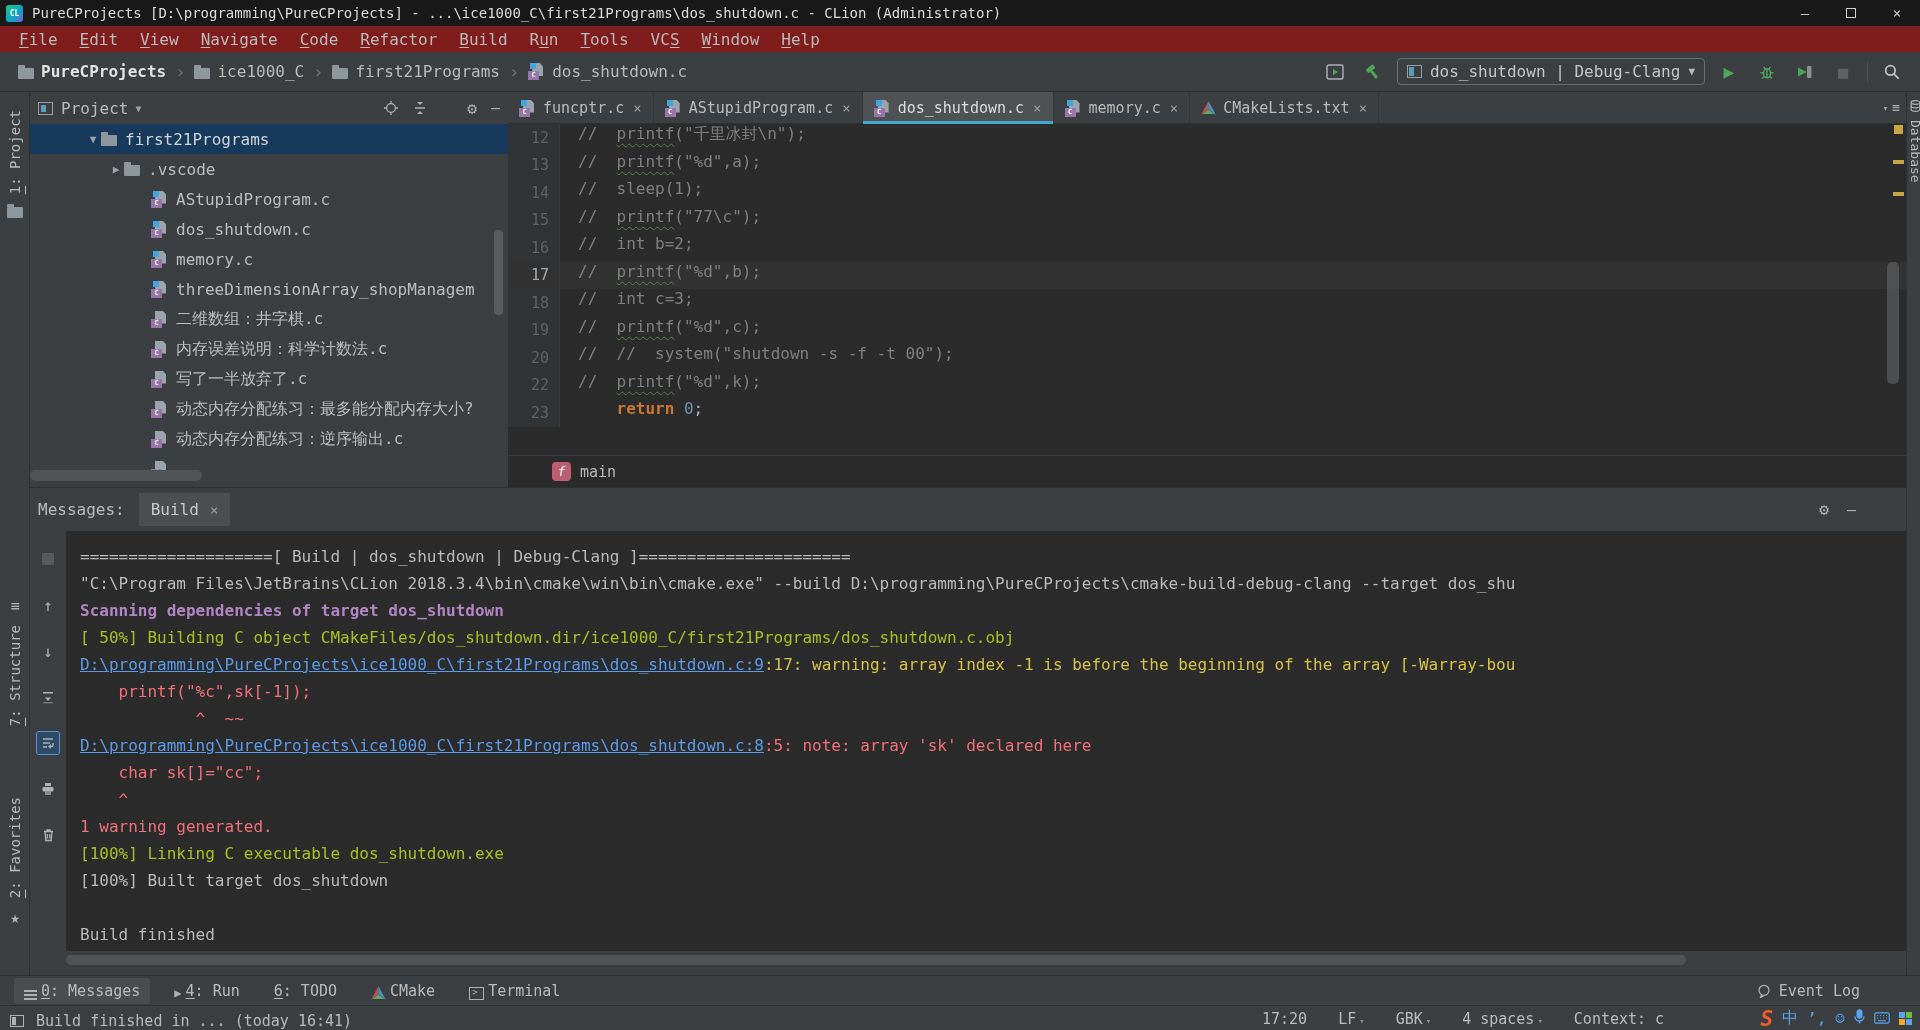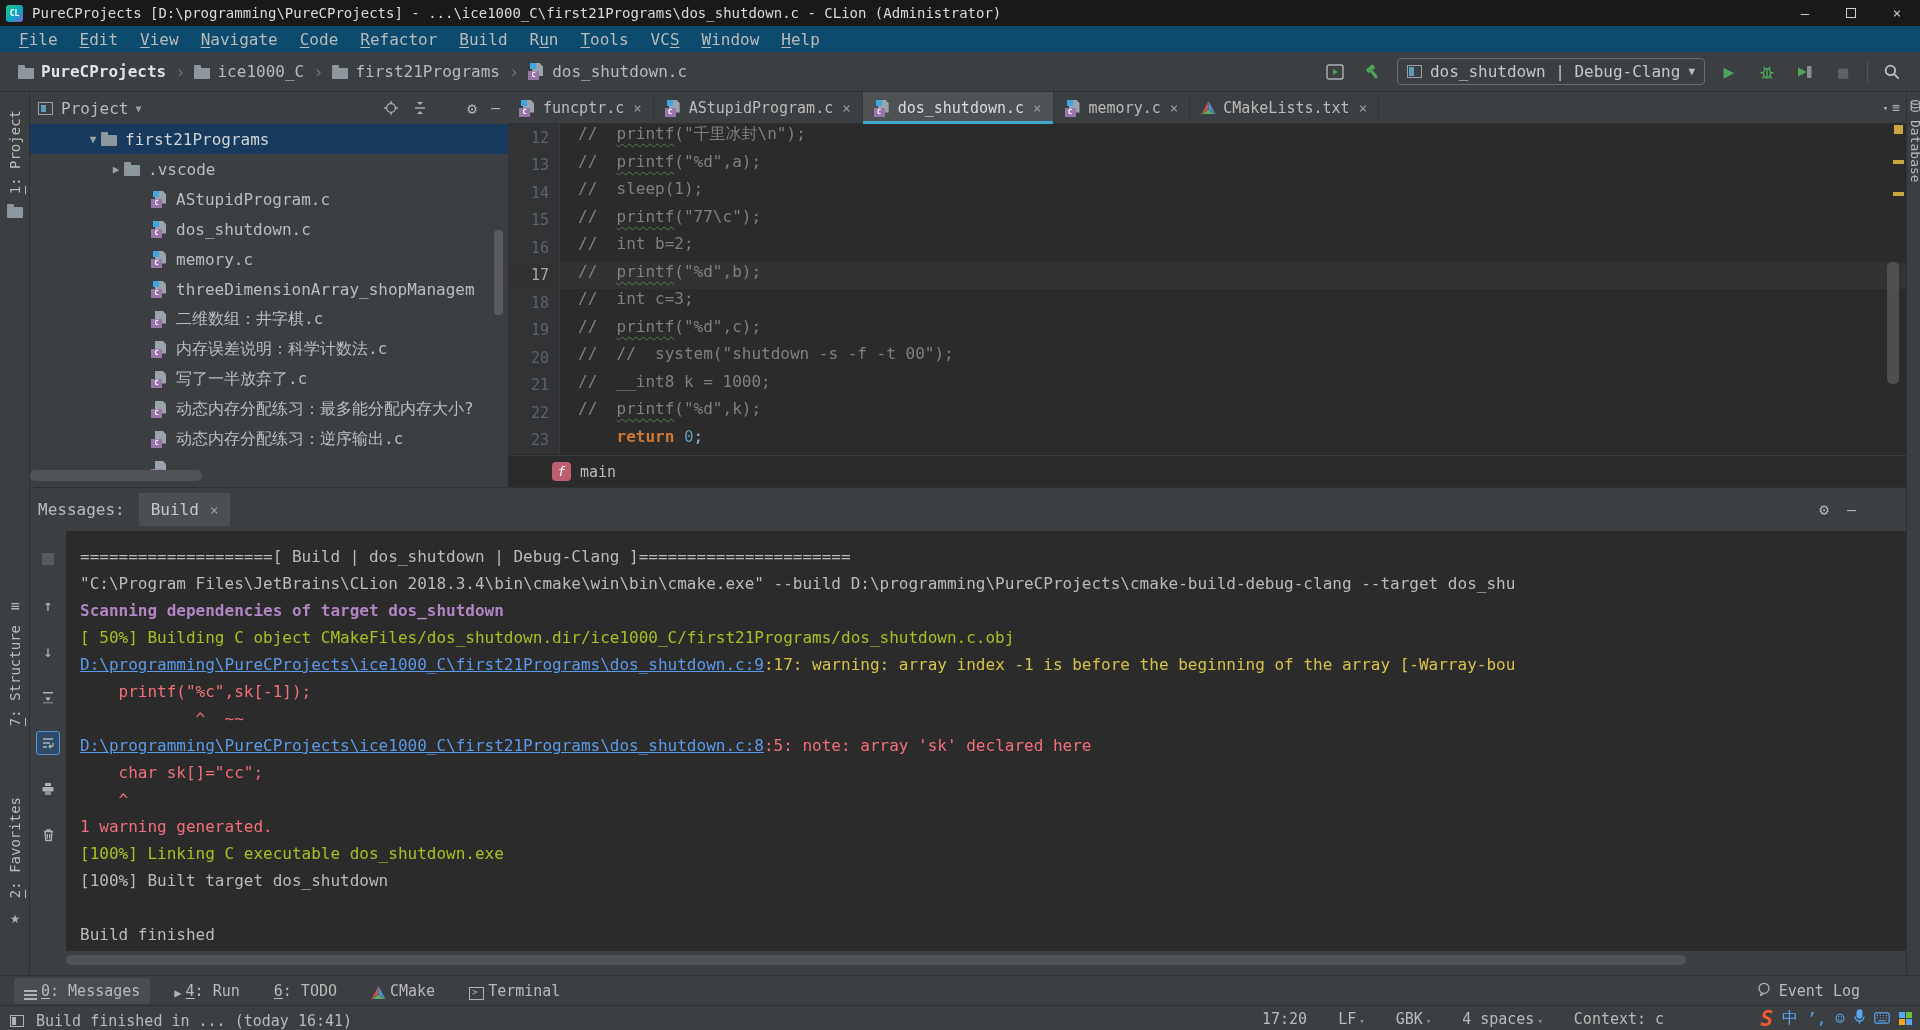--- a/index.html
+++ b/index.html
@@ -15,21 +15,21 @@
                 background:linear-gradient(135deg,#23C57B 0%,#0BA7C4 55%,#7B61D6 100%);
                 color:#fff; font-size:8px; font-weight:bold; display:flex;
                 align-items:center; justify-content:center; }
   #title-text { margin-left:9px; font-size:14px; color:#DCDCDC; white-space:nowrap; }
   #win-controls { margin-left:auto; display:flex; height:26px; }
   .win-btn { width:46px; height:26px; display:flex; align-items:center; justify-content:center;
              color:#CFCFCF; font-size:14px; }
   .max-box { width:10px; height:10px; border:1px solid #CFCFCF; }
 
   
-  #menubar { left:0; top:26px; width:1920px; height:26px; background:#0c4a6e;
+  #menubar { left:0; top:26px; width:1920px; height:26px; background:#7f1d1d;
              display:flex; align-items:center; padding-left:8px; font-size:16px; }
   .menu-item { padding:2px 11px; color:#BBBBBB; white-space:pre; }
 
   
   #toolbar { left:0; top:52px; width:1920px; height:40px; background:#3C3F41;
              display:flex; align-items:center; border-bottom:1px solid #2E3133; }
   #breadcrumbs { display:flex; align-items:center; margin-left:18px; font-size:16px; }
   .crumb { display:flex; align-items:center; gap:7px; }
   .crumb-label { color:#BBBBBB; white-space:nowrap; }
   .crumb.bold .crumb-label { color:#E2E2E2; font-weight:bold; }
@@ -133,21 +133,21 @@
                      background:#515456; border-radius:5px; }
 
   
   #toolwin-bar { left:0; top:975px; width:1920px; height:30px; background:#3C3F41;
                  border-top:1px solid #2E3133; display:flex; align-items:center; font-size:15px; }
   .twb-item { display:flex; align-items:flex-end; gap:4px; padding:4px 10px; margin-left:14px;
               color:#BBBBBB; white-space:pre; }
   .twb-item.active { background:#494D50; border-radius:2px; }
   .hamburger { width:13px; display:flex; flex-direction:column; gap:2px; }
   .hamburger i { display:block; height:2px; background:#AFB3B5; }
-  #event-log { margin-left:auto; display:flex; gap:8px; margin-right:60px; color:#BBBBBB; }
+  #event-log { margin-left:auto; display:flex; align-items:center; gap:8px; margin-right:60px; color:#BBBBBB; }
   .term-ico { width:15px; height:13px; border:1px solid #AFB3B5; position:relative; }
   .term-ico::after { content:'>'; position:absolute; left:2px; top:-1px; font-size:9px; color:#AFB3B5; }
 
   
   #statusbar { left:0; top:1005px; width:1920px; height:25px; background:#3C3F41;
                border-top:1px solid #2E3133; display:flex; align-items:flex-end; font-size:15px; }
   #statusbar-left { display:flex; align-items:center; gap:12px; margin-left:10px; color:#BBBBBB; white-space:pre; }
   .grid-ico { width:14px; height:12px; border:1px solid #AFB3B5; position:relative; }
   .grid-ico::after { content:''; position:absolute; left:1px; top:1px; width:4px; height:8px; background:#AFB3B5; }
   #statusbar-right { position:absolute; left:1262px; top:0; height:25px; display:flex;
@@ -483,24 +483,20 @@
       <span class="gutter">18</span>
       <span class="code"><span class="seg-cmt">//  int c=3;</span></span>
     </div>
     <div class="eline">
       <span class="gutter">19</span>
       <span class="code"><span class="seg-cmt">//  </span><span class="seg-cmt sq">printf</span><span class="seg-cmt">("%d",c);</span></span>
     </div>
     <div class="eline">
       <span class="gutter">20</span>
       <span class="code"><span class="seg-cmt">//  //  system("shutdown -s -f -t 00");</span></span>
-    </div>
-    <div class="eline">
-      <span class="gutter">21</span>
-      <span class="code"><span class="seg-cmt">//  __int8 k = 1000;</span></span>
     </div>
     <div class="eline">
       <span class="gutter">22</span>
       <span class="code"><span class="seg-cmt">//  </span><span class="seg-cmt sq">printf</span><span class="seg-cmt">("%d",k);</span></span>
     </div>
     <div class="eline">
       <span class="gutter">23</span>
       <span class="code"><span class="seg-plain">    </span><span class="seg-kw">return</span><span class="seg-plain"> </span><span class="seg-num">0</span><span class="seg-plain">;</span></span>
     </div>
   </div>

